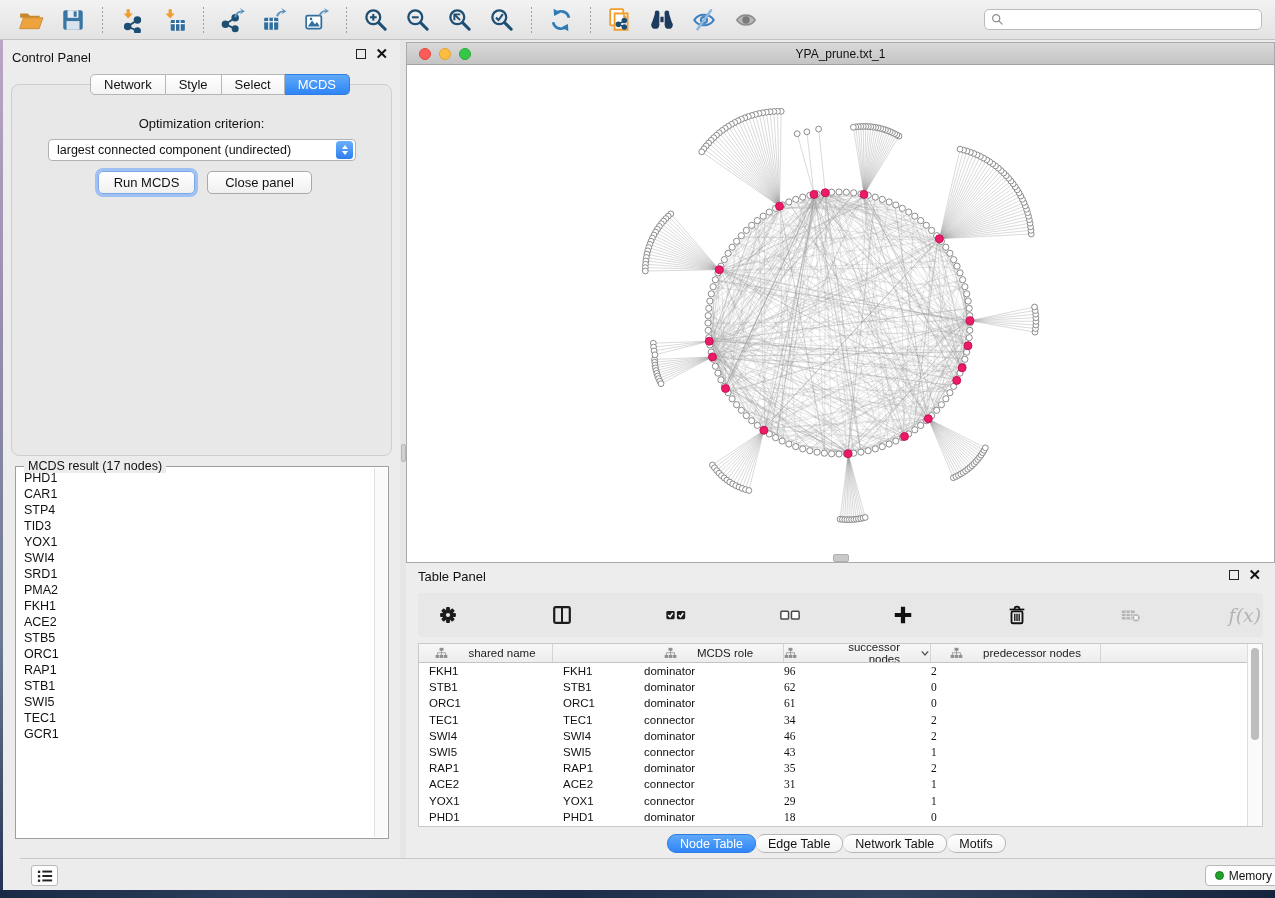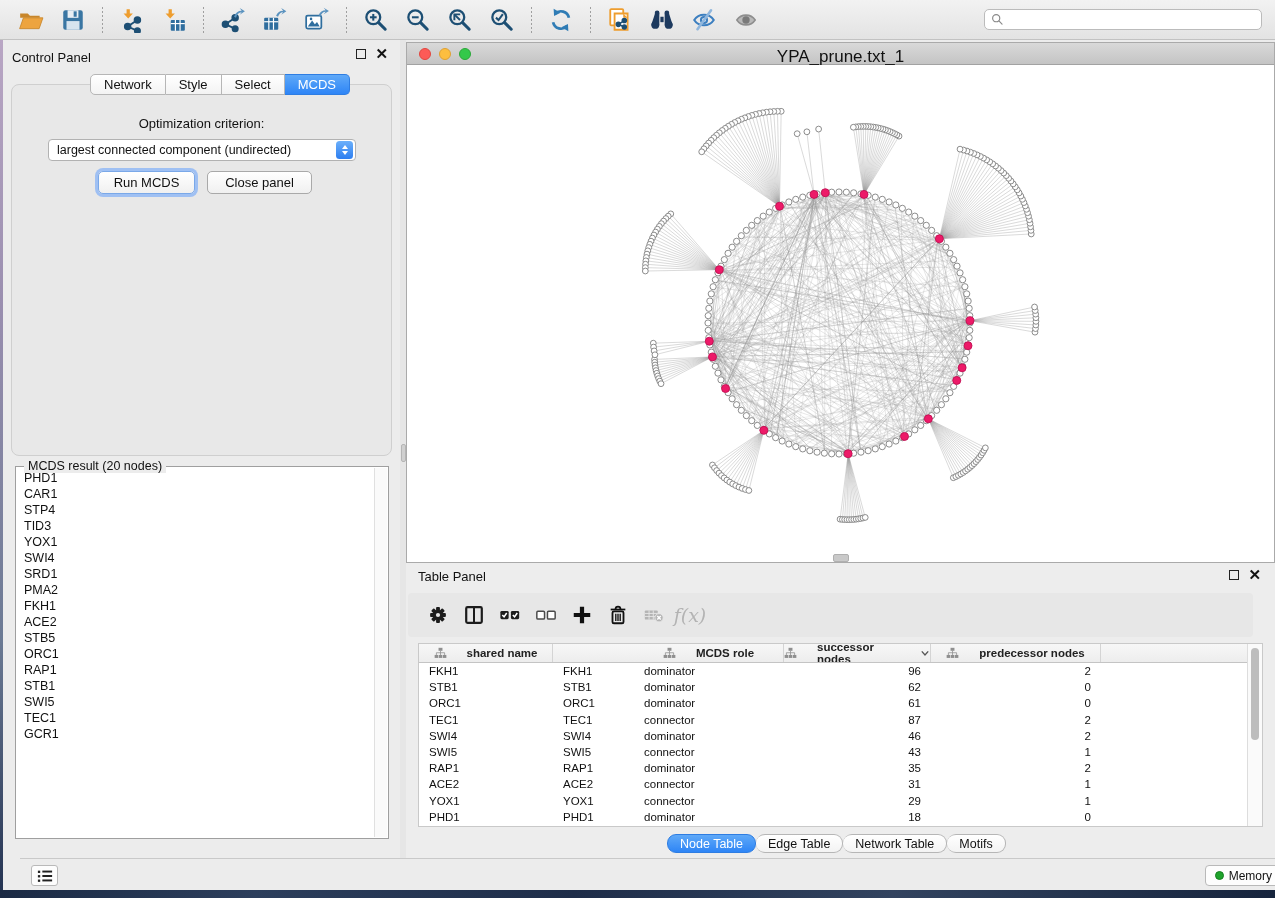--- a/index.html
+++ b/index.html
@@ -79,47 +79,47 @@
 
   
   #net-window { position:absolute; left:406px; top:42px; width:869px; height:521px;
     background:#fff; border:1px solid #aaa; }
   #net-titlebar { position:absolute; left:0; top:0; width:100%; height:22px;
     background:linear-gradient(#d9d9d9,#c4c4c4); border-bottom:1px solid #a2a2a2; }
   .light { position:absolute; top:5px; width:12px; height:12px; border-radius:50%; }
   #light-red { left:12px; background:#fc5b57; border:1px solid #e2463f; }
   #light-yellow { left:32px; background:#fdbe3f; border:1px solid #dfa133; }
   #light-green { left:52px; background:#34c84a; border:1px solid #2aa838; }
-  #net-title { position:absolute; width:100%; text-align:center; top:4px; font-size:17px; color:#111; }
+  #net-title { position:absolute; width:100%; text-align:center; top:4px; font-size:12px; color:#111; }
   #net-canvas { position:absolute; left:0; top:22px; width:867px; height:497px; background:#fff; }
   #h-grab { position:absolute; left:426px; top:511px; width:16px; height:8px;
     background:#c9c9c9; border:1px solid #b0b0b0; border-radius:2px; }
 
   
   #table-panel { position:absolute; left:406px; top:563px; width:869px; height:295px; background:#ededed; }
   #tp-title { position:absolute; left:12px; top:6px; }
   #tp-btns { right:14px; top:7px; }
-  #tt-bar { position:absolute; left:2px; top:30px; width:845px; height:44px;
-    background:#e7e7e7; border-radius:4px; display:flex; align-items:center; padding-left:12px; }
+  #tt-bar { position:absolute; left:12px; top:30px; width:845px; height:44px;
+    background:#e7e7e7; border-radius:4px; display:flex; align-items:center; padding-left:12px;justify-content:space-between; }
   .tt-icon { width:36px; height:30px; display:flex; align-items:center; justify-content:center; }
   .tt-icon svg { width:22px; height:22px; }
   .fx-label { font-size:19px; color:#b3b3b3; font-family:"DejaVu Serif", serif; font-style:italic; }
 
   #nt-table { position:absolute; left:12px; top:80px; width:845px; height:184px;
     background:#fff; border:1px solid #c9c9c9; }
   #nt-header { position:absolute; left:0; top:0; height:19px; width:828px; display:flex;
     background:linear-gradient(#f7f7f7,#ededed); border-bottom:1px solid #c4c4c4; }
   .th { display:flex; align-items:center; justify-content:center; gap:20px;
-    border-right:1px solid #d4d4d4; font-size:11.5px; color:#222; overflow:hidden;font-weight:bold; }
+    border-right:1px solid #d4d4d4; font-size:11.5px; color:#222; overflow:hidden; }
   .th svg { flex:none; }
   #nt-body { position:absolute; left:0; top:19px; width:828px; }
   .tr { display:flex; height:16.2px; align-items:center; }
   .td { font-size:11.5px; color:#111; white-space:nowrap; overflow:hidden; }
   .td.l { text-align:left; padding-left:10px; }
-  .td.r { text-align:right; padding-right:10px; }
+  .td.r { padding-right:10px;font-family:Liberation Serif, serif; }
   #nt-scroll { position:absolute; right:0; top:0; bottom:0; width:15px;
     background:#fafafa; border-left:1px solid #ddd; }
   #nt-thumb { position:absolute; left:3px; top:4px; width:8px; height:92px;
     background:#bdbdbd; border-radius:4px; }
   #tbl-tabs { left:250px; top:271px; }
   .seg.small { font-size:12.5px; height:19px; padding:0 12px;border-radius:9px; }
 
   
   #status-bar { position:absolute; left:0; top:858px; width:1275px; height:32px;
     background:#ececec; border-top:1px solid #c9c9c9;margin-left:20px; }
@@ -332,21 +332,21 @@
     <div id="run-btn" class="push-btn">Run MCDS</div>
     <div id="close-panel-btn" class="push-btn">Close panel</div>
   </div>
   <div id="cp-tabs" class="seg-group">
       <div class="seg">Network</div>
       <div class="seg">Style</div>
       <div class="seg">Select</div>
       <div class="seg active">MCDS</div>
     </div>
   <div id="mcds-box">
-    <span id="mcds-legend">MCDS result (20 nodes)</span>
+    <span id="mcds-legend">MCDS result (17 nodes)</span>
     <div id="mcds-list">
         <div class="mcds-item">PHD1</div>
         <div class="mcds-item">CAR1</div>
         <div class="mcds-item">STP4</div>
         <div class="mcds-item">TID3</div>
         <div class="mcds-item">YOX1</div>
         <div class="mcds-item">SWI4</div>
         <div class="mcds-item">SRD1</div>
         <div class="mcds-item">PMA2</div>
         <div class="mcds-item">FKH1</div>
@@ -1451,21 +1451,21 @@
               <rect x="1" y="12" width="5.4" height="4.6"></rect>
               <rect x="7.3" y="12" width="5.4" height="4.6"></rect>
               <rect x="13.6" y="12" width="5.4" height="4.6"></rect>
             </g>
             <g stroke="#8f8f8f" stroke-width="1.2" fill="none">
               <path d="M10 5.6 V8.6 M3.7 12 V8.6 H16.3 V12 M10 8.6 V12"></path>
             </g>
           </svg>
           <span>MCDS role</span>
         </div>
-        <div class="th" style="width: 147px;">
+        <div class="th" style="width: 147px; text-align: right;">
           <svg width="13" height="12" viewBox="0 0 20 18">
             <g fill="#8f8f8f">
               <rect x="7" y="1" width="6" height="4.6"></rect>
               <rect x="1" y="12" width="5.4" height="4.6"></rect>
               <rect x="7.3" y="12" width="5.4" height="4.6"></rect>
               <rect x="13.6" y="12" width="5.4" height="4.6"></rect>
             </g>
             <g stroke="#8f8f8f" stroke-width="1.2" fill="none">
               <path d="M10 5.6 V8.6 M3.7 12 V8.6 H16.3 V12 M10 8.6 V12"></path>
             </g>
@@ -1510,21 +1510,21 @@
           <div class="td l" style="width: 134px;">ORC1</div>
           <div class="td l" style="width: 81px;">ORC1</div>
           <div class="td l" style="width: 150px;">dominator</div>
           <div class="td r" style="width: 147px;">61</div>
           <div class="td r" style="width: 170px;">0</div>
         </div>
         <div class="tr">
           <div class="td l" style="width: 134px;">TEC1</div>
           <div class="td l" style="width: 81px;">TEC1</div>
           <div class="td l" style="width: 150px;">connector</div>
-          <div class="td r" style="width: 147px;">87</div>
+          <div class="td r" style="width: 147px;">34</div>
           <div class="td r" style="width: 170px;">2</div>
         </div>
         <div class="tr">
           <div class="td l" style="width: 134px;">SWI4</div>
           <div class="td l" style="width: 81px;">SWI4</div>
           <div class="td l" style="width: 150px;">dominator</div>
           <div class="td r" style="width: 147px;">46</div>
           <div class="td r" style="width: 170px;">2</div>
         </div>
         <div class="tr">

